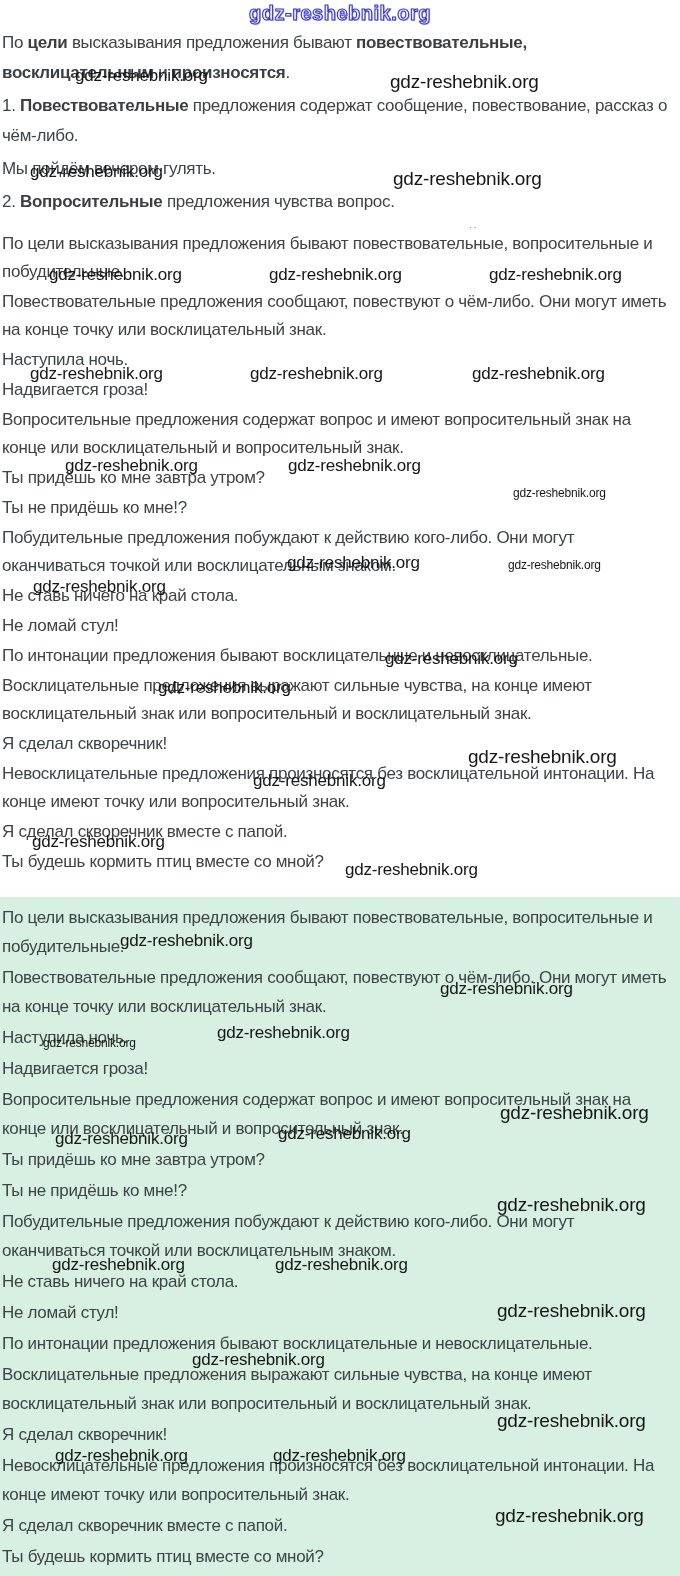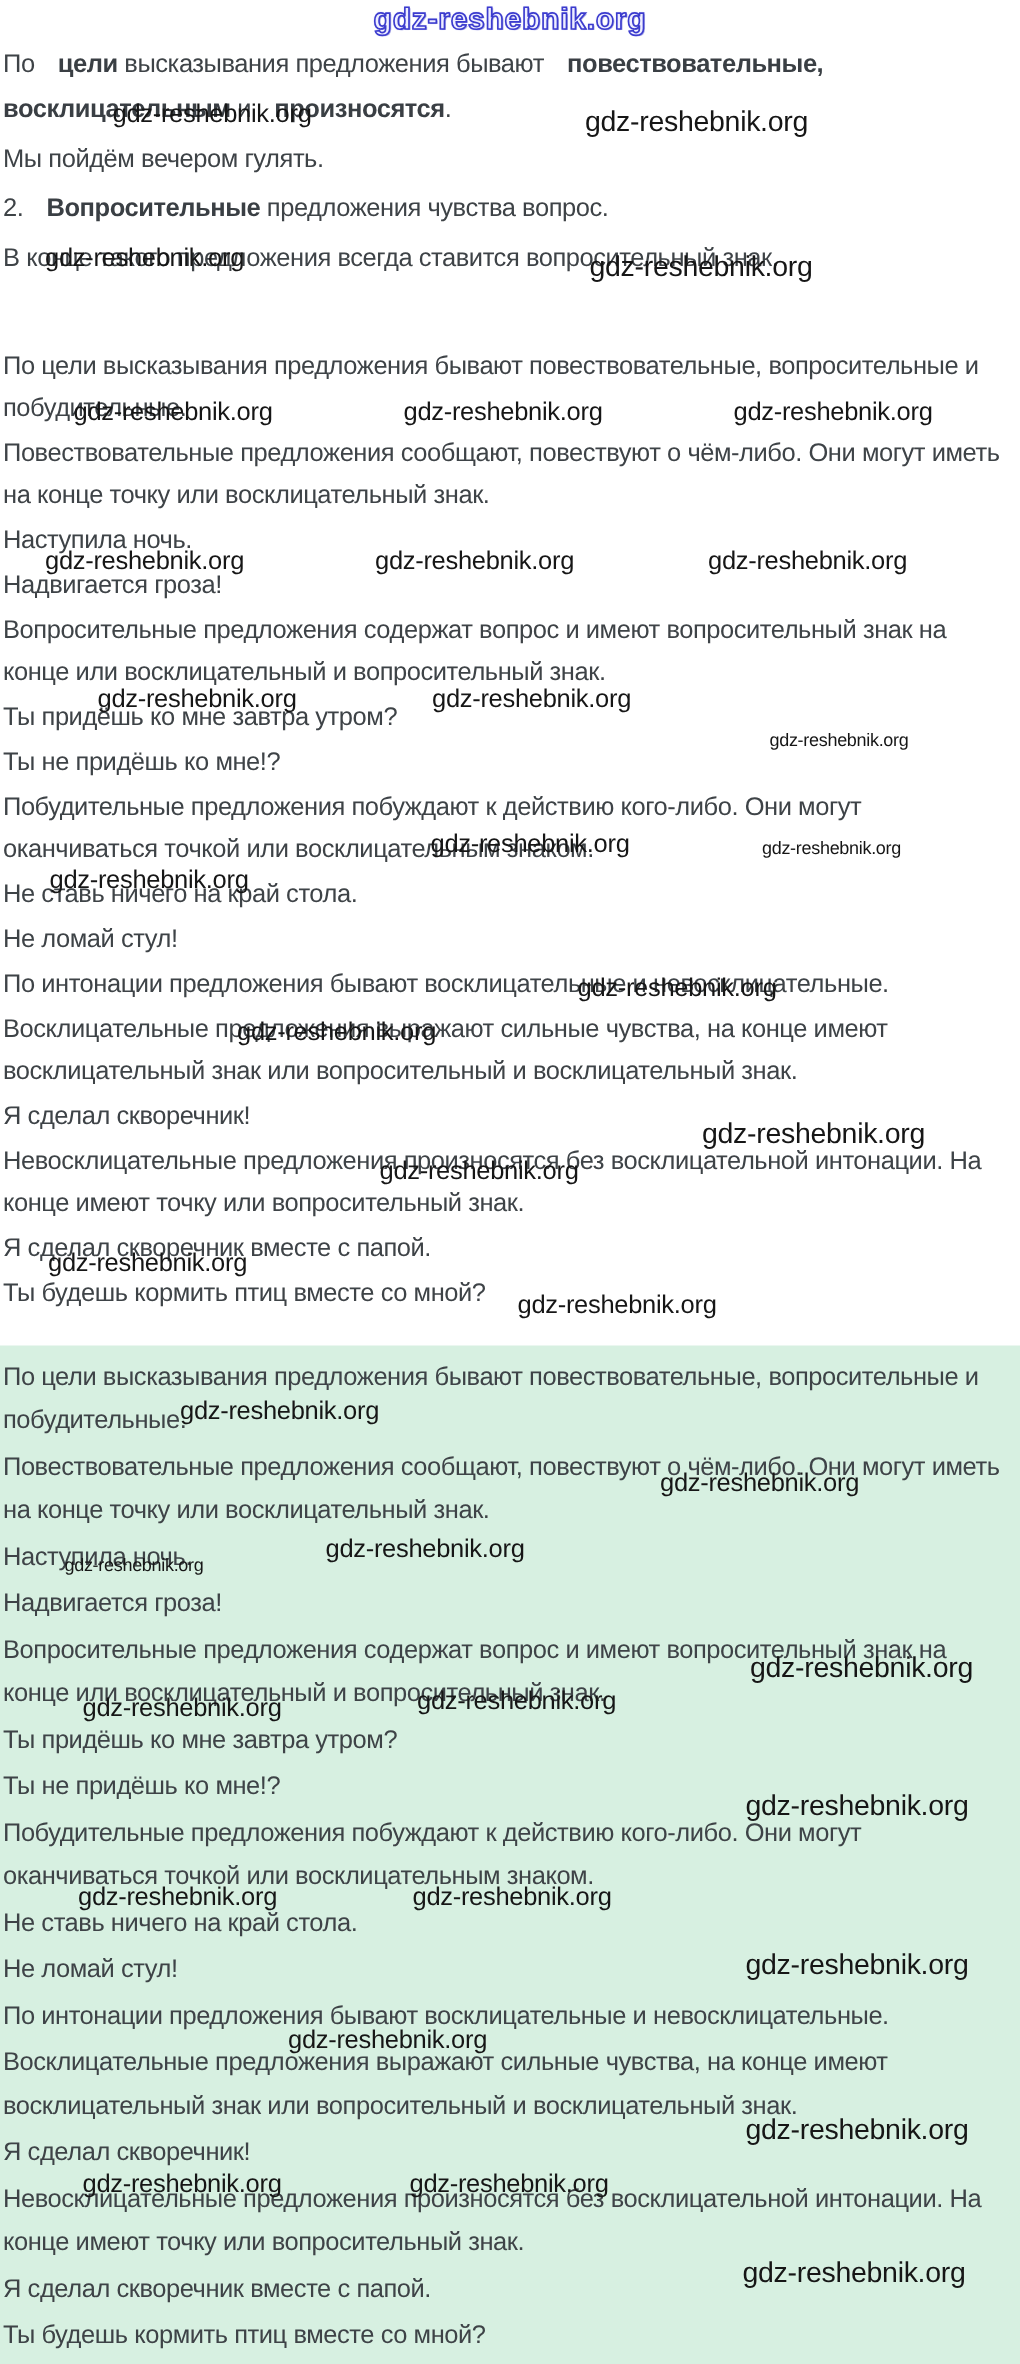--- a/index.html
+++ b/index.html
@@ -11,21 +11,21 @@
     font-family: "Liberation Sans", sans-serif;
     color: #3e4347;
     position: relative;
   }
   .section { position: relative; width: 680px; overflow: hidden; box-sizing: border-box; }
 
   
   #intro { height: 228px; background: #ffffff; padding: 0 2px; }
   #intro .hdr { height: 26px; text-align: center; padding-top: 2px; }
   #intro p { margin: 0 0 3px 0; font-size: 17px; line-height: 30px; letter-spacing: -0.3px; }
-  #intro b { font-weight: 700; color: #3a3f44; margin-left: 11px; }
+  #intro b { font-weight: 700; color: #3a3f44; }
 
   
   .rules { padding: 0 2px; }
   #rules-white { height: 669px; background: #ffffff; padding-top: 2px; }
   #rules-green { height: 679px; background: #d7f0e1; padding-top: 6px; }
   .rules p { margin: 0 0 2px 0; font-size: 17px; letter-spacing: -0.3px; }
   #rules-white p { line-height: 28px; }
   #rules-green p { line-height: 29px; }
 
   
@@ -53,20 +53,21 @@
 </head>
 <body>
 
 <div class="section" id="intro">
   <div class="hdr">
     <span class="wm wm-outline">gdz-reshebnik.org</span>
   </div>
 
   <p><span>По </span><b>цели</b><span> высказывания предложения бывают </span><b>повествовательные, восклицательным</b><span> и </span><b>произносятся</b><span>.</span></p>
 
+  <p><span>1. </span><b>Повествовательные</b><span> предложения содержат сообщение, повествование, рассказ о чём-либо.</span></p>
 
   <p>Мы пойдём вечером гулять.</p>
 
   <p><span>2. </span><b>Вопросительные</b><span> предложения чувства вопрос.</span></p>
 
   <p>В конце такого предложения всегда ставится вопросительный знак.</p>
 
   <div class="wm" style="left:75px; top:66px;">gdz-reshebnik.org</div>
   <div class="wm wm-lg" style="left:390px; top:71px;">gdz-reshebnik.org</div>
   <div class="wm" style="left:30px; top:162px;">gdz-reshebnik.org</div>

